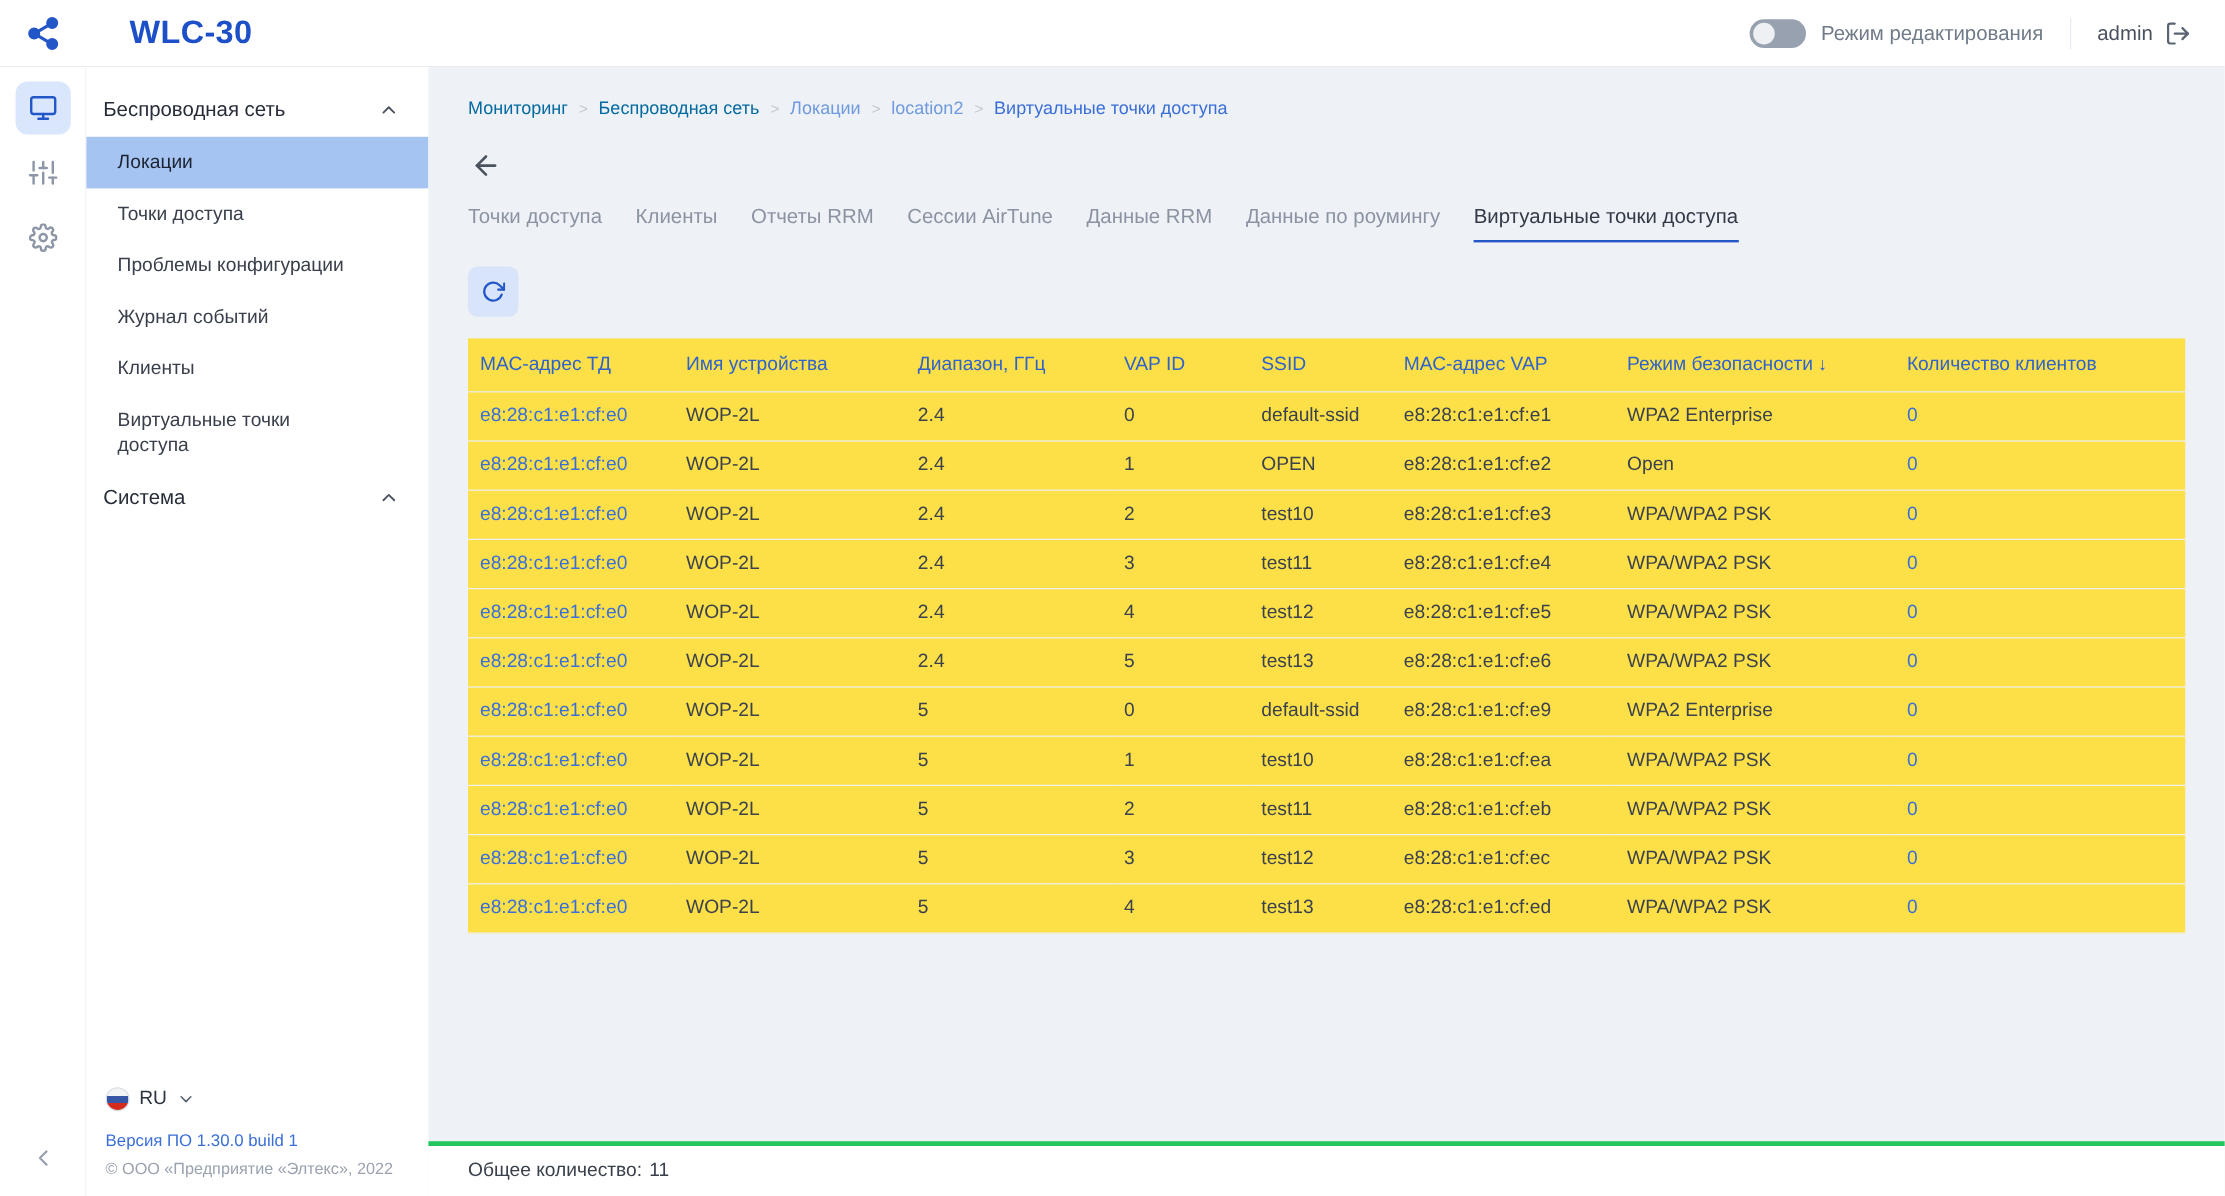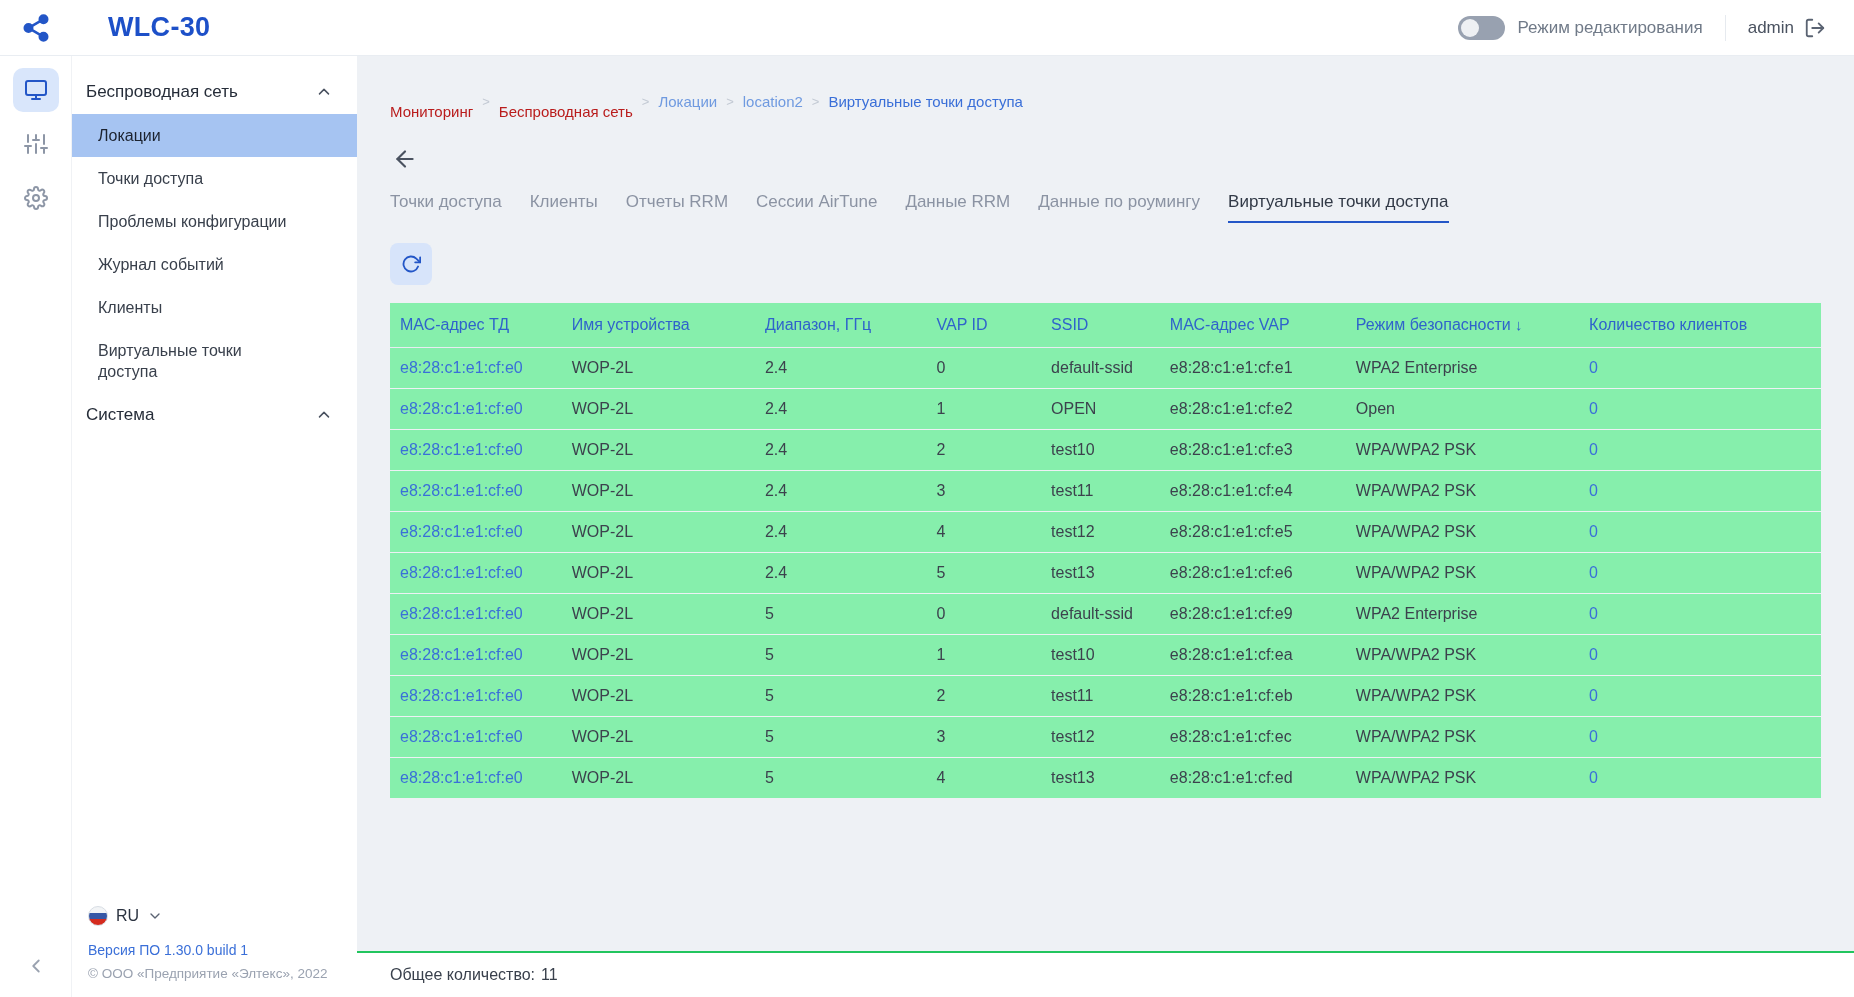--- a/index.html
+++ b/index.html
@@ -52,44 +52,44 @@
   .lang{font-size:16px;color:#2b3340;text-align:center;}
   .lang-row .chev{width:16px;height:16px;color:#5a6372;}
   .version{font-size:14px;color:var(--link);margin-bottom:8px;cursor:default;}
   .copyright{font-size:13.5px;color:#9aa2b0;}
 
   
   .main{flex:1;background:var(--main-bg);display:flex;flex-direction:column;min-width:0;min-height:0;}
   .main-inner{flex:1;padding:26px 33px 0 33px;min-height:0;overflow:hidden;}
   .breadcrumb{font-size:15px;margin-bottom:24px;display:flex;align-items:center;flex-wrap:wrap;}
   .crumb-sep{margin:0 9px;color:#c2c9d3;font-size:13px;}
-  .crumb.muted{color:#b91c1c;margin-top:21px;}
+  .crumb.muted{color:#0369a1;}
   .crumb.link{color:#6f9ae0;cursor:pointer;}
   .crumb.current{color:#3a6fd8;}
   .title-row{display:flex;align-items:center;margin-bottom:18px;}
   .back-btn{background:none;border:none;width:30px;height:30px;display:flex;align-items:center;justify-content:center;cursor:pointer;color:#4a5260;margin-right:22px;}
   .back-btn svg{width:26px;height:26px;}
   .page-title{font-size:29px;font-weight:400;color:#2b3340;}
   .tabs{display:flex;gap:28px;margin-bottom:20px;align-items:flex-end;}
   .tab{font-size:17px;color:#8b93a3;cursor:pointer;padding-bottom:9px;border-bottom:2px solid transparent;}
   .tab.active{color:#323a47;border-bottom:2px solid var(--accent);}
   .refresh-btn{width:42px;height:42px;border:none;border-radius:8px;background:#d7e4fa;color:var(--accent);display:flex;align-items:center;justify-content:center;cursor:pointer;margin-bottom:18px;}
   .refresh-btn svg{width:20px;height:20px;}
 
   
-  .table-card{background:#86efac;}
+  .table-card{background:#fde047;}
   .vap-table{width:100%;border-collapse:collapse;table-layout:fixed;}
   .vap-table th{text-align:left;font-weight:400;font-size:16px;color:#2f63cb;padding:13px 10px;border-bottom:1px solid #e8ecf1;cursor:pointer;white-space:nowrap;overflow:hidden;}
   .vap-table td{font-size:16px;line-height:20px;padding:10px 10px;border-bottom:1px solid #eef1f5;white-space:nowrap;overflow:hidden;}
   .cell-link{color:var(--link);cursor:pointer;}
   .cell-text{color:#3c424d;}
   .sort-arrow{color:#2f63cb;font-size:15px;}
 
   
-  .total-bar{flex:0 0 46px;background:#fff;border-top:2px solid #22c55e;display:flex;align-items:center;padding:0 33px;font-size:16px;color:#39404c;}
+  .total-bar{flex:0 0 46px;background:#fff;border-top:4px solid #22c55e;display:flex;align-items:center;padding:0 33px;font-size:16px;color:#39404c;}
   .total-bar .total-value{margin-left:6px;}
 </style>
 </head>
 <body>
 
 <div class="app">
 
   <header class="topbar">
     <div class="logo-wrap">
       <svg class="logo-svg" viewBox="0 0 24 24" fill="currentColor" stroke="currentColor" stroke-width="2" stroke-linecap="round">

